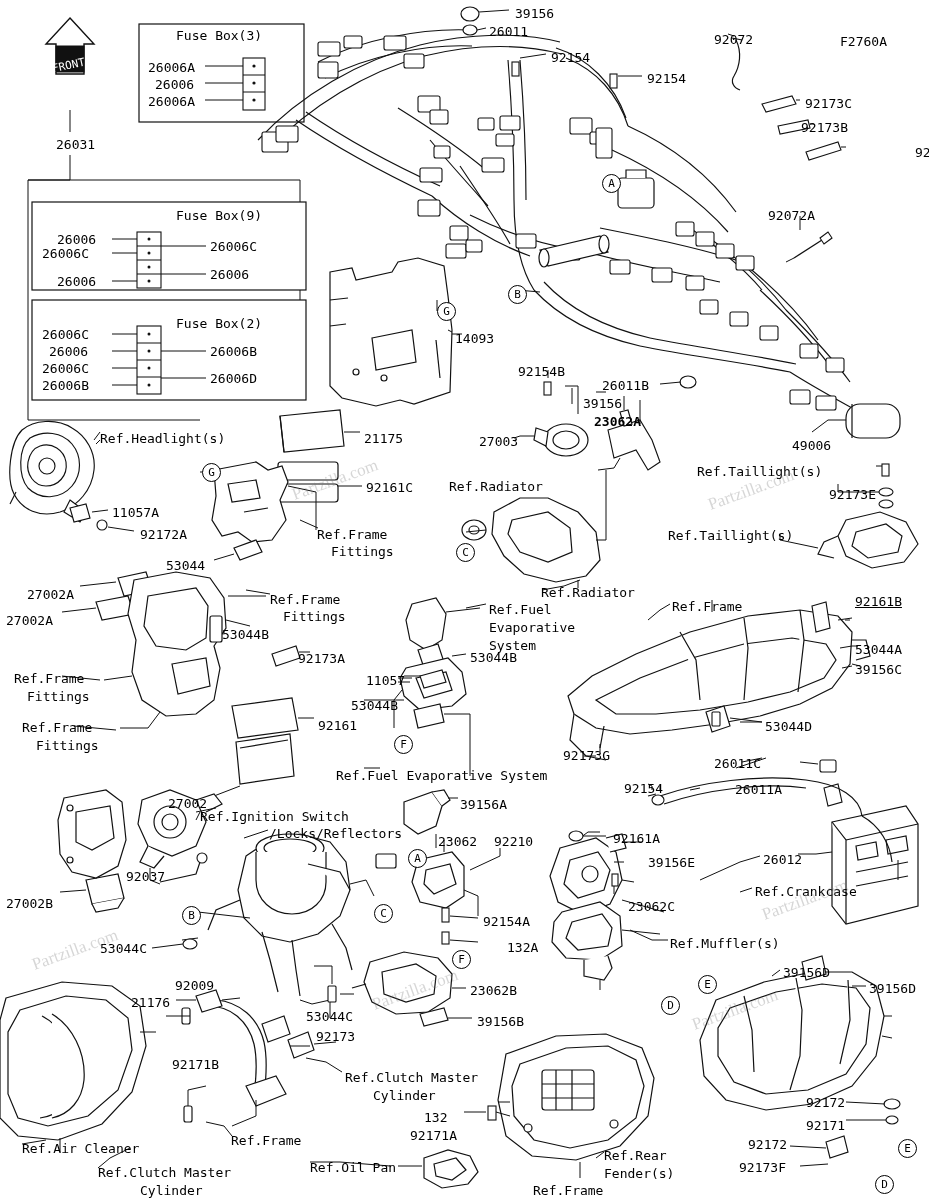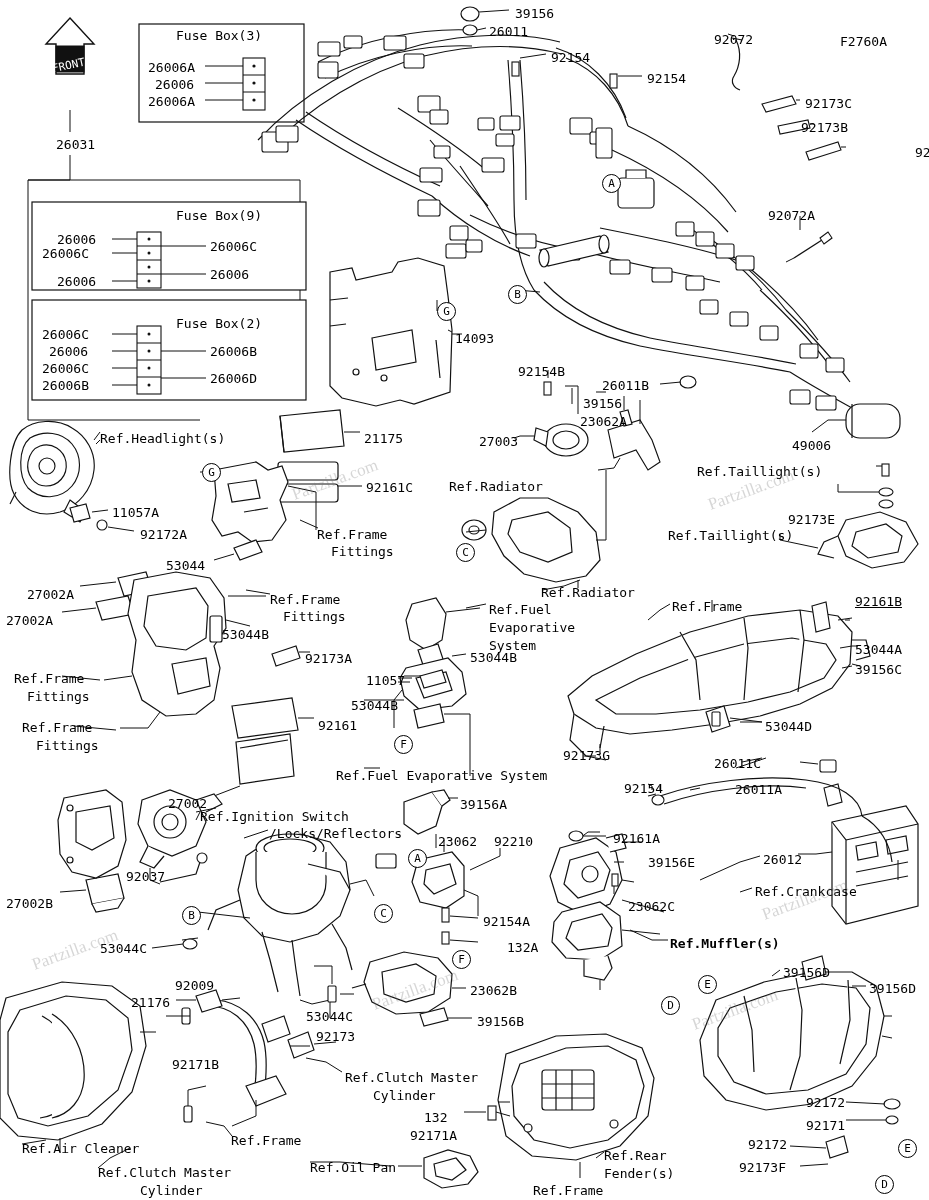--- a/index.html
+++ b/index.html
@@ -701,49 +701,49 @@
       <div class="lbl" style="left: 714px; top: 32px;">92072</div>
       <div class="lbl" style="left: 805px; top: 96px;">92173C</div>
       <div class="lbl" style="left: 801px; top: 120px;">92173B</div>
       <div class="lbl" style="left: 878px; top: 145px; margin-left: 37px;">92173D</div>
       <div class="lbl" style="left: 56px; top: 137px;">26031</div>
       <div class="lbl" style="left: 768px; top: 208px;">92072A</div>
       <div class="lbl" style="left: 455px; top: 331px;">14093</div>
       <div class="lbl" style="left: 518px; top: 364px;">92154B</div>
       <div class="lbl" style="left: 602px; top: 378px;">26011B</div>
       <div class="lbl" style="left: 583px; top: 396px;">39156</div>
-      <div class="lbl" style="left: 580px; top: 414px;">23062A</div>
+      <div class="lbl" style="left: 594px; top: 414px; font-weight: bold;">23062A</div>
       <div class="lbl" style="left: 792px; top: 438px;">49006</div>
       <div class="lbl" style="left: 479px; top: 434px;">27003</div>
       <div class="lbl" style="left: 364px; top: 431px;">21175</div>
       <div class="lbl" style="left: 366px; top: 480px;">92161C</div>
       <div class="lbl" style="left: 100px; top: 431px;">Ref.Headlight(s)</div>
       <div class="lbl" style="left: 449px; top: 479px;">Ref.Radiator</div>
       <div class="lbl" style="left: 697px; top: 464px;">Ref.Taillight(s)</div>
-      <div class="lbl" style="left: 788px; top: 487px; margin-top: 25px;">92173E</div>
+      <div class="lbl" style="left: 829px; top: 487px;">92173E</div>
       <div class="lbl" style="left: 668px; top: 528px;">Ref.Taillight(s)</div>
       <div class="lbl" style="left: 112px; top: 505px; text-align: right;">11057A</div>
       <div class="lbl" style="left: 140px; top: 527px;">92172A</div>
       <div class="lbl" style="left: 317px; top: 527px;">Ref.Frame</div>
       <div class="lbl" style="left: 331px; top: 544px;">Fittings</div>
       <div class="lbl" style="left: 166px; top: 558px;">53044</div>
       <div class="lbl" style="left: 541px; top: 585px;">Ref.Radiator</div>
       <div class="lbl" style="left: 27px; top: 587px;">27002A</div>
       <div class="lbl" style="left: 6px; top: 613px;">27002A</div>
       <div class="lbl" style="left: 270px; top: 592px;">Ref.Frame</div>
       <div class="lbl" style="left: 283px; top: 609px;">Fittings</div>
       <div class="lbl" style="left: 489px; top: 602px;">Ref.Fuel</div>
       <div class="lbl" style="left: 489px; top: 620px;">Evaporative</div>
       <div class="lbl" style="left: 489px; top: 638px;">System</div>
       <div class="lbl" style="left: 672px; top: 599px;">Ref.Frame</div>
       <div class="lbl" style="left: 855px; top: 594px; text-decoration: underline;">92161B</div>
       <div class="lbl" style="left: 222px; top: 627px;">53044B</div>
       <div class="lbl" style="left: 855px; top: 642px;">53044A</div>
       <div class="lbl" style="left: 855px; top: 662px;">39156C</div>
-      <div class="lbl" style="left: 305px; top: 651px; text-align: center;">92173A</div>
+      <div class="lbl" style="left: 298px; top: 651px; text-align: center;">92173A</div>
       <div class="lbl" style="left: 470px; top: 650px;">53044B</div>
       <div class="lbl" style="left: 366px; top: 673px;">11057</div>
       <div class="lbl" style="left: 14px; top: 671px;">Ref.Frame</div>
       <div class="lbl" style="left: 27px; top: 689px;">Fittings</div>
       <div class="lbl" style="left: 351px; top: 698px;">53044B</div>
       <div class="lbl" style="left: 318px; top: 718px;">92161</div>
       <div class="lbl" style="left: 765px; top: 719px;">53044D</div>
       <div class="lbl" style="left: 22px; top: 720px;">Ref.Frame</div>
       <div class="lbl" style="left: 36px; top: 738px;">Fittings</div>
       <div class="lbl" style="left: 563px; top: 748px;">92173G</div>
@@ -758,21 +758,21 @@
       <div class="lbl" style="left: 438px; top: 834px;">23062</div>
       <div class="lbl" style="left: 494px; top: 834px;">92210</div>
       <div class="lbl" style="left: 613px; top: 831px;">92161A</div>
       <div class="lbl" style="left: 648px; top: 855px;">39156E</div>
       <div class="lbl" style="left: 763px; top: 852px;">26012</div>
       <div class="lbl" style="left: 126px; top: 869px;">92037</div>
       <div class="lbl" style="left: 628px; top: 899px;">23062C</div>
       <div class="lbl" style="left: 755px; top: 884px;">Ref.Crankcase</div>
       <div class="lbl" style="left: 6px; top: 896px;">27002B</div>
       <div class="lbl" style="left: 483px; top: 914px;">92154A</div>
-      <div class="lbl" style="left: 670px; top: 936px; font-weight: bold;">Ref.Muffler(s)</div>
+      <div class="lbl" style="left: 670px; top: 936px;">Ref.Muffler(s)</div>
       <div class="lbl" style="left: 100px; top: 941px;">53044C</div>
       <div class="lbl" style="left: 483px; top: 940px; margin-left: 24px;">132A</div>
       <div class="lbl" style="left: 783px; top: 965px;">39156D</div>
       <div class="lbl" style="left: 869px; top: 981px;">39156D</div>
       <div class="lbl" style="left: 175px; top: 978px;">92009</div>
       <div class="lbl" style="left: 470px; top: 983px;">23062B</div>
       <div class="lbl" style="left: 131px; top: 995px;">21176</div>
       <div class="lbl" style="left: 306px; top: 1009px;">53044C</div>
       <div class="lbl" style="left: 477px; top: 1014px;">39156B</div>
       <div class="lbl" style="left: 316px; top: 1029px;">92173</div>

